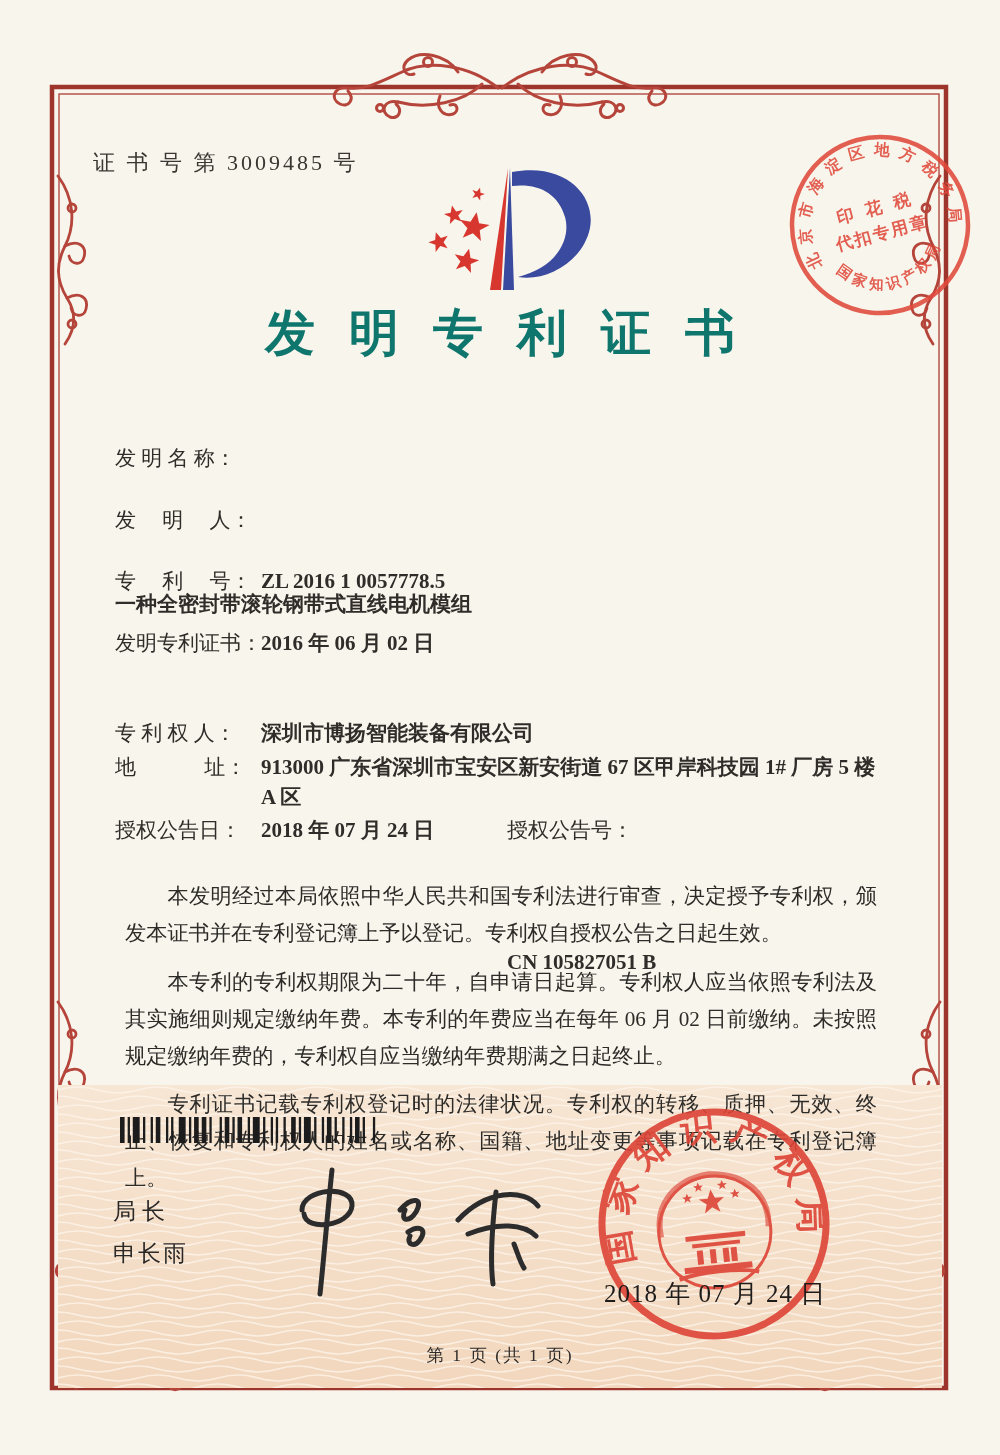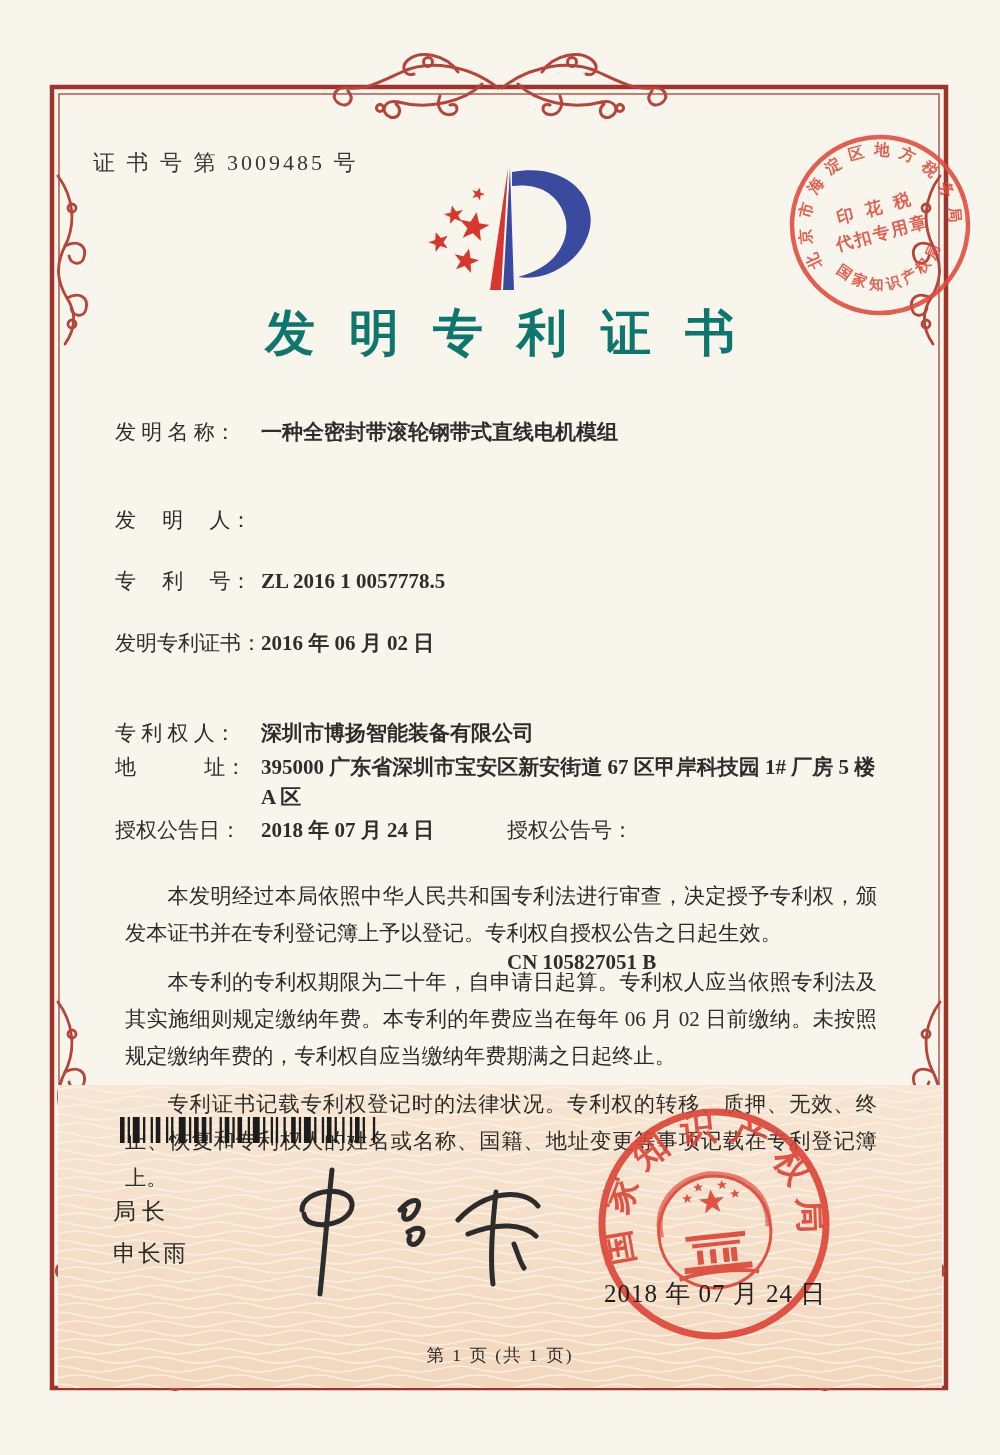--- a/index.html
+++ b/index.html
@@ -17,21 +17,21 @@
   .title{
     left:0;right:0;top:300px;text-align:center;
     font-size:50px;font-weight:bold;color:#0f766e;
     letter-spacing:34px;padding-left:34px;
   }
 
   .fields{left:115px;top:0;width:770px;}
   .field-row{position:absolute;display:flex;font-size:21px;line-height:1.45;color:#2f2c29;}
   .field-label{width:146px;flex:0 0 146px;white-space:nowrap;}
   .field-value{max-width:620px;font-weight:bold;}
-  .row0{top:417px;} .row1{top:505px;} .row2{top:566px;}
+  .row0{top:443px;flex-direction:column;} .row1{top:505px;} .row2{top:566px;}
   .row3{top:628px;} .row4{top:718px;} .row5{top:752px;}
   .grant-row{top:815px;width:832px;}
   .grant-left{display:flex;width:392px;flex:0 0 392px;}
   .grant-right{display:flex;flex-direction:column;}
   .grant-right .field-label{width:132px;flex:0 0 132px;}
 
   .paragraphs{left:113px;top:866px;width:776px;font-size:21.2px;line-height:1.74;
     text-align:justify;color:#2d2b28;}
   .paragraphs p{margin:12px;text-indent:2em;}
 
@@ -192,21 +192,21 @@
     <div class="field-row row3">
       <span class="field-label">发明专利证书：</span>
       <span class="field-value">2016 年 06 月 02 日</span>
     </div>
     <div class="field-row row4">
       <span class="field-label">专 利 权 人：</span>
       <span class="field-value">深圳市博扬智能装备有限公司</span>
     </div>
     <div class="field-row row5">
       <span class="field-label">地　　　 址：</span>
-      <span class="field-value">395000 广东省深圳市宝安区新安街道 67 区甲岸科技园 1# 厂房 5 楼 A 区</span>
+      <span class="field-value">913000 广东省深圳市宝安区新安街道 67 区甲岸科技园 1# 厂房 5 楼 A 区</span>
     </div>
     <div class="field-row grant-row">
       <span class="grant-left">
         <span class="field-label">授权公告日：</span>
         <span class="field-value">2018 年 07 月 24 日</span>
       </span>
       <span class="grant-right">
         <span class="field-label">授权公告号：</span>
         <span class="field-value">CN 105827051 B</span>
       </span>

